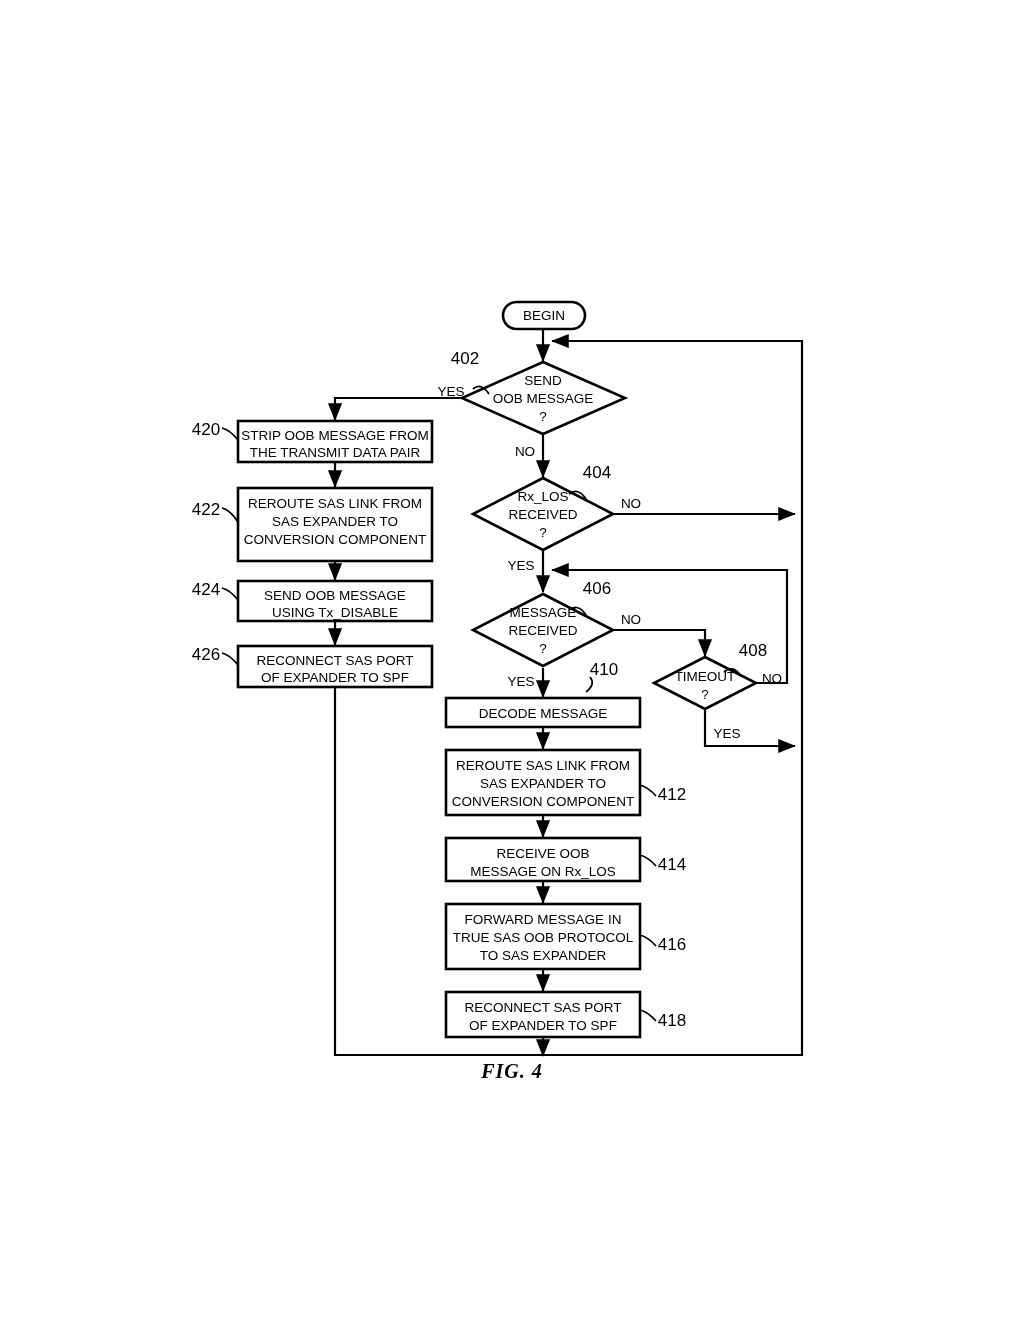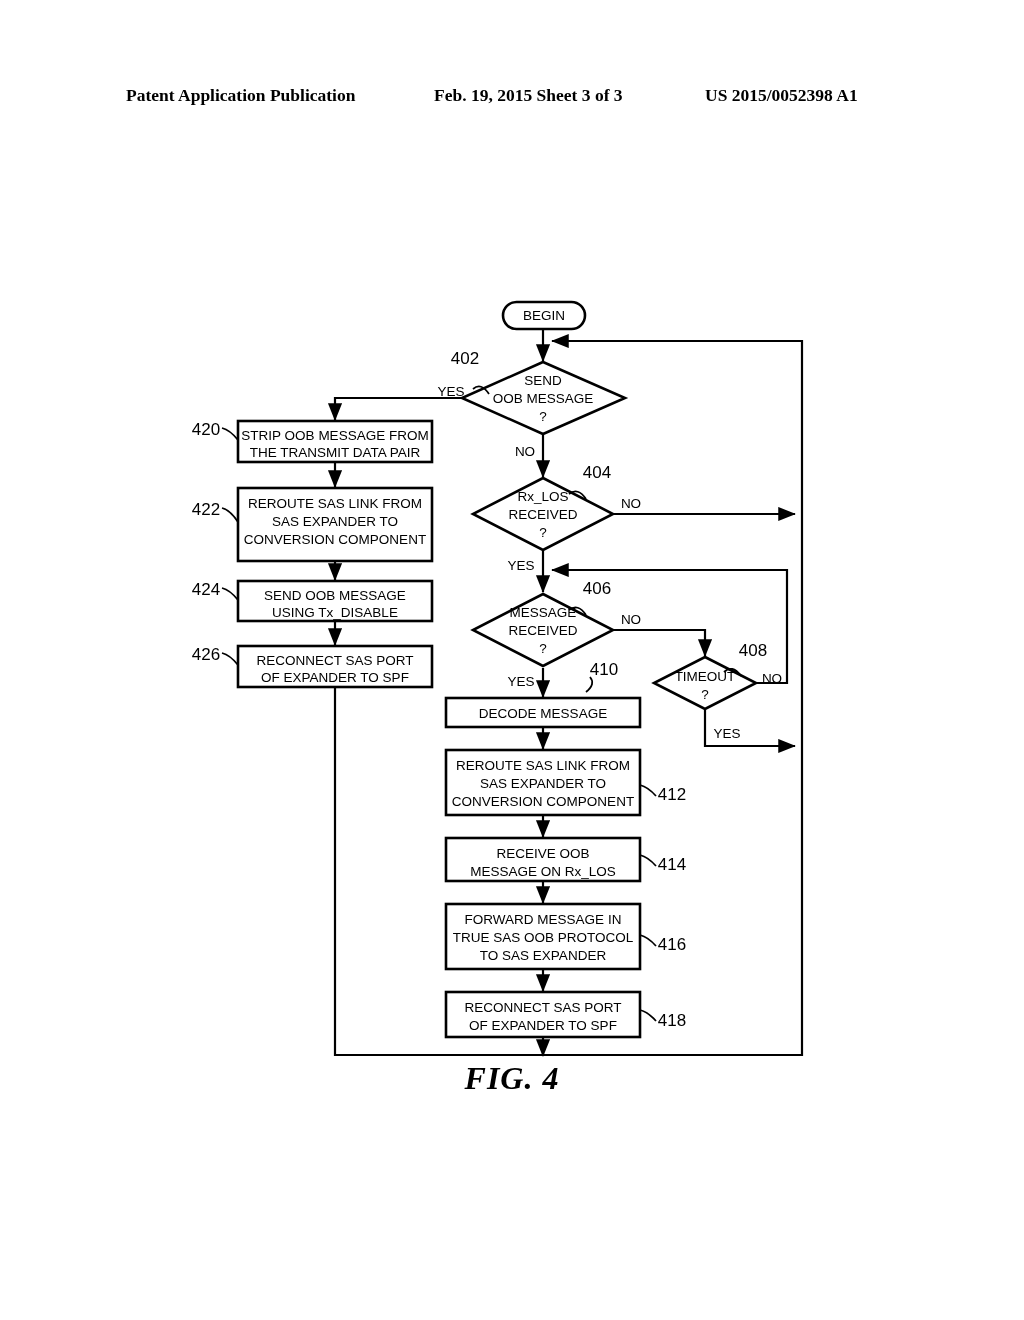--- a/index.html
+++ b/index.html
@@ -8,42 +8,37 @@
 
   .hdr{position:absolute;top:85px;left:0;width:1024px;height:30px;
        font-family:"Liberation Serif",serif;font-weight:bold;font-size:17.5px;color:#000;}
   .hdr span{position:absolute;white-space:nowrap;}
   .hdr-title{left:126px;}
   .hdr-date{left:434px;}
   .hdr-pub{left:705px;}
 
   .figcap{position:absolute;left:0;top:1060px;width:1024px;text-align:center;
           font-family:"Liberation Serif",serif;font-style:italic;font-weight:bold;
-          font-size:32px;letter-spacing:1px;color:#000;}
+          font-size:20px;letter-spacing:1px;color:#000;}
 
   svg.flow{position:absolute;left:0;top:0;width:1024px;height:1320px;}
   svg.flow text{font-family:"Liberation Sans",sans-serif;fill:#000;}
   .nodeText{font-size:13.5px;}
   .refText{font-size:17px;}
   .branchText{font-size:13.5px;}
   .termText{font-size:13.5px;}
   .shape{fill:#ffffff;stroke:#000000;stroke-width:2.6;}
   .conn{stroke:#000000;stroke-width:2.2;fill:none;}
   .leader{stroke:#000000;stroke-width:1.8;fill:none;}
 </style>
 </head>
 <body>
 
 <div class="page">
 
-  <div class="hdr">
-    <span class="hdr-title">Patent Application Publication</span>
-    <span class="hdr-date">Feb. 19, 2015  Sheet 3 of 3</span>
-    <span class="hdr-pub">US 2015/0052398 A1</span>
-  </div>
 
   <svg class="flow" viewBox="0 0 1024 1320">
     <defs>
       <marker id="ah" markerWidth="9" markerHeight="9" refX="7.6" refY="3.2" orient="auto" markerUnits="strokeWidth">
         <path d="M0,0 L8,3.2 L0,6.4 z" fill="#000000"></path>
       </marker>
     </defs>
 
     <path class="conn" d="M543,329 L543,361" marker-end="url(#ah)"></path>
 

